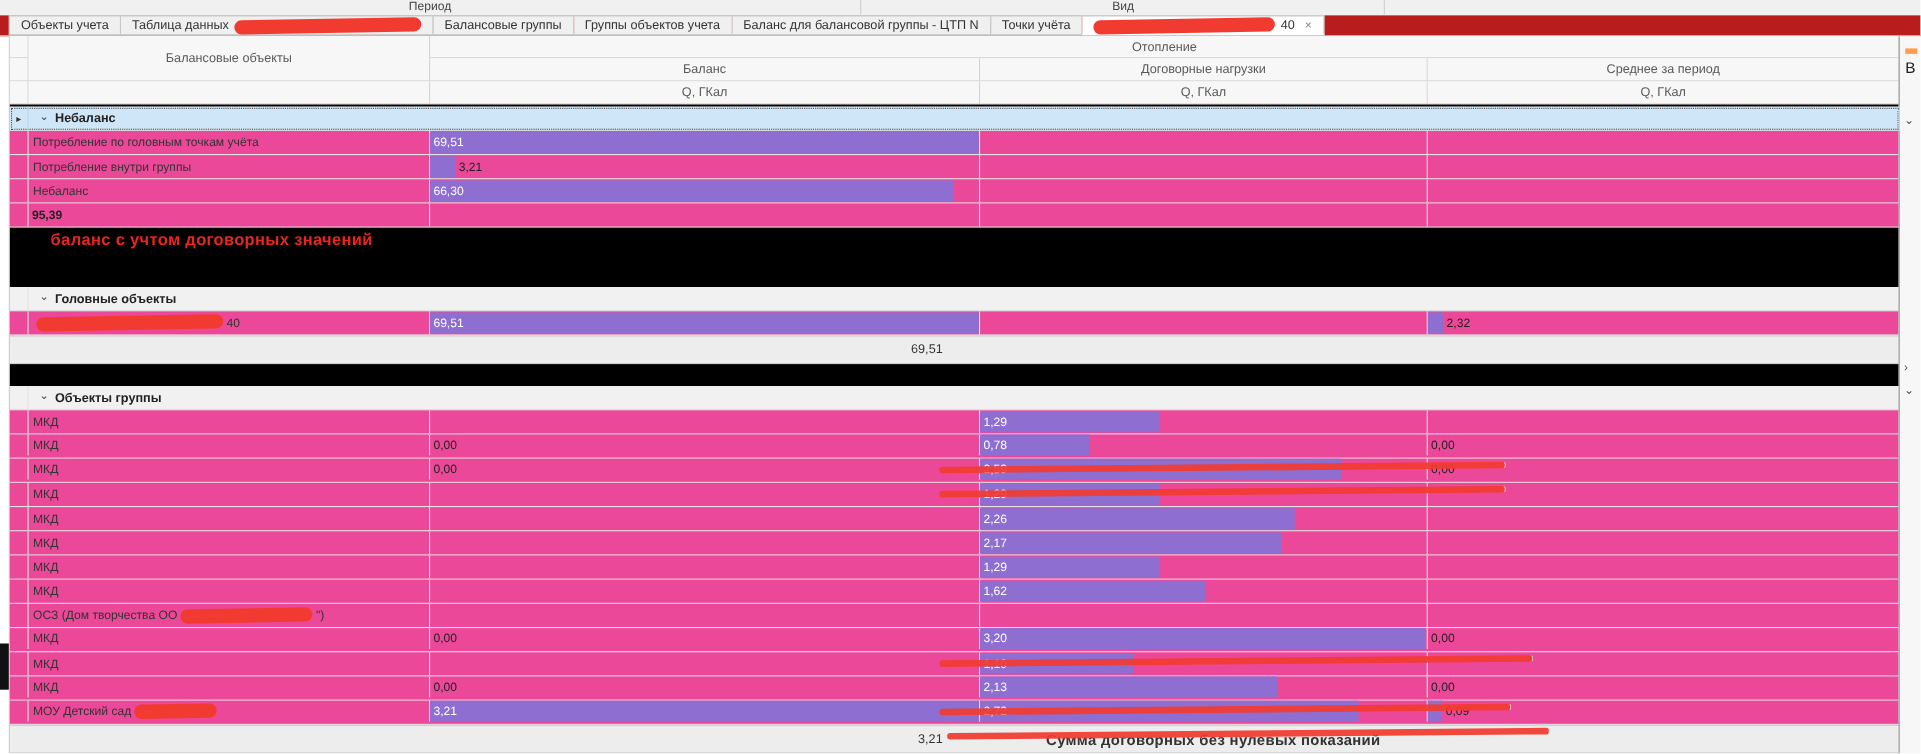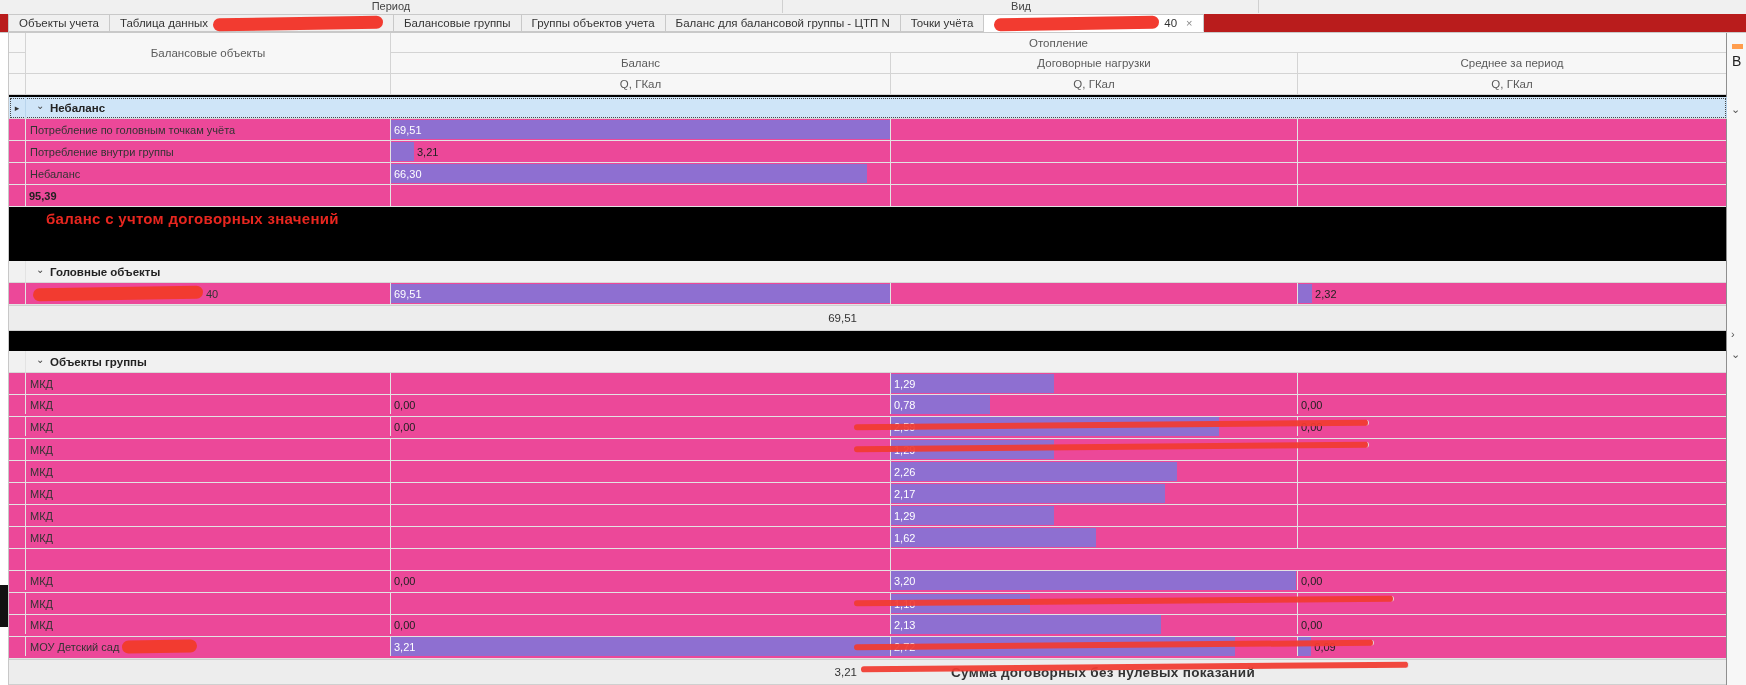--- a/index.html
+++ b/index.html
@@ -335,20 +335,25 @@
         <div></div>
         <div>
           <div class="bar" style="width: 50.5%;">
             <span>1,62</span>
           </div>
         </div>
         <div></div>
       </div>
       <div class="row">
         <div class="ind"></div>
+        <div class="lab">
+          <span>ОСЗ (Дом творчества ОО</span>
+          <span class="blob rowblob" style="width: 120px;"></span>
+          <span>")</span>
+        </div>
         <div></div>
         <div></div>
       </div>
       <div class="row">
         <div class="ind"></div>
         <div class="lab">
           <span>МКД</span>
         </div>
         <div>
           <span class="v0">0,00</span>

